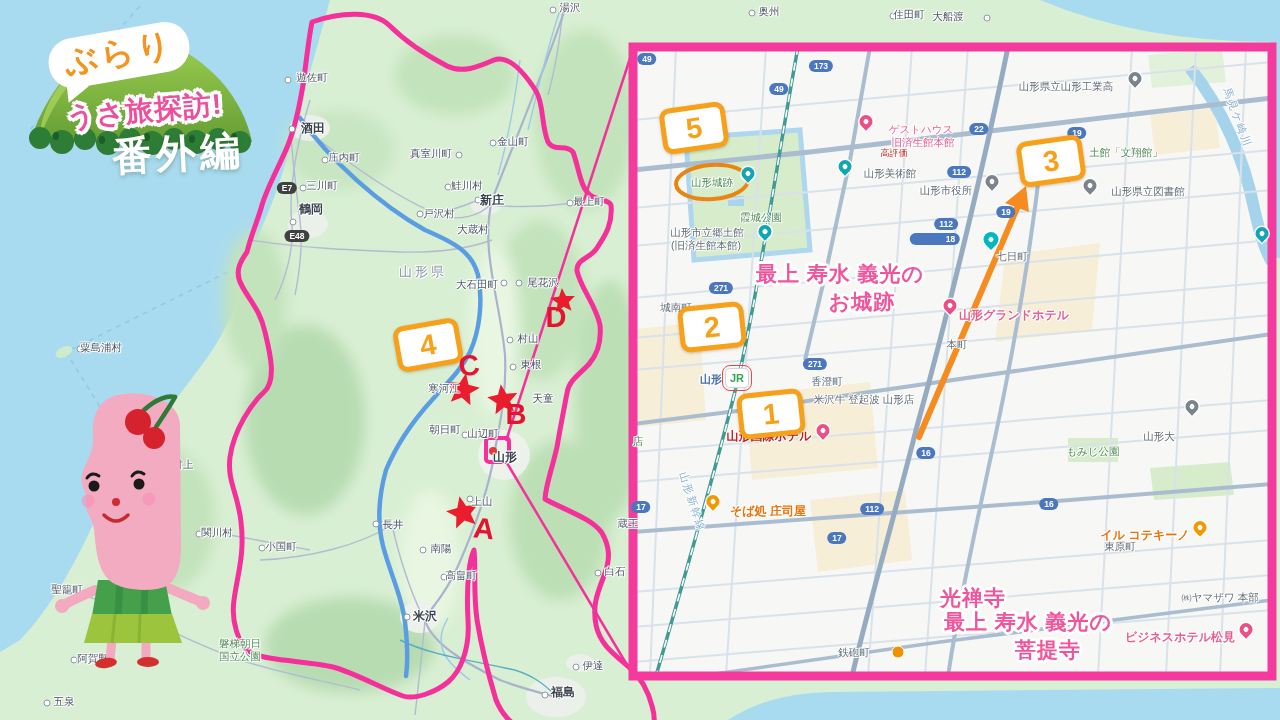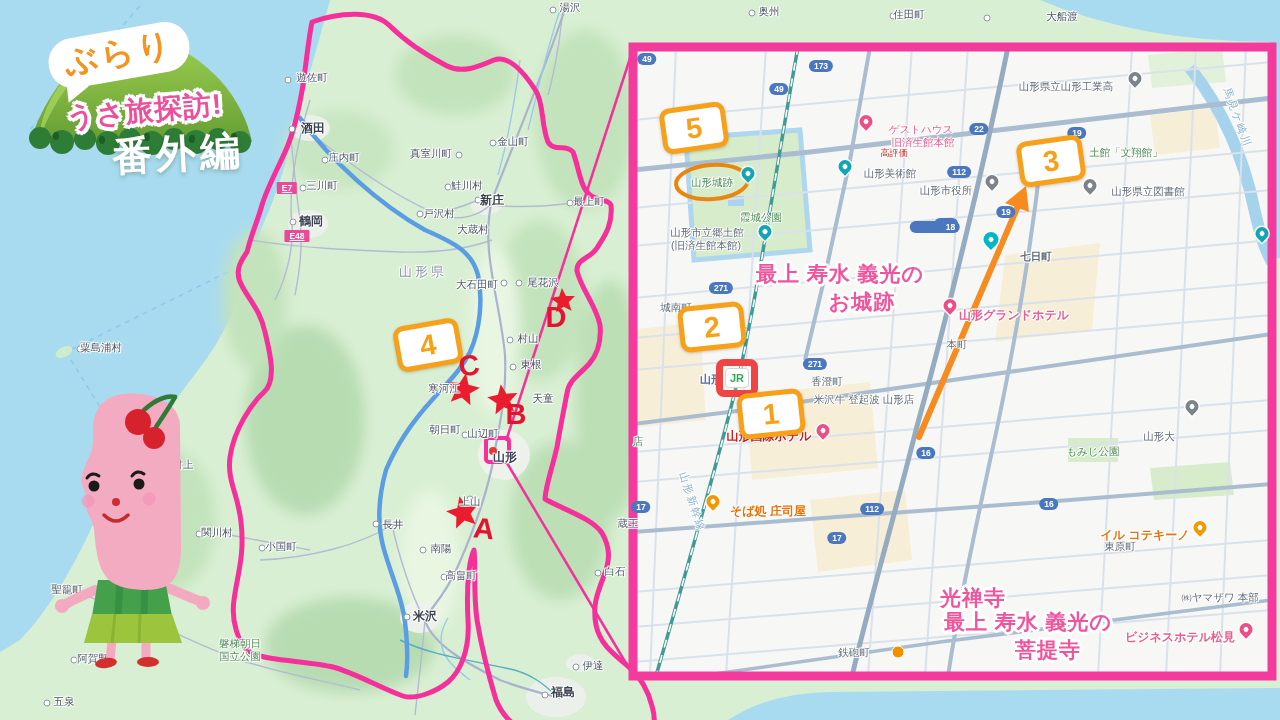--- a/index.html
+++ b/index.html
@@ -22,21 +22,21 @@
   .map-label.water{color:#85aecf;letter-spacing:2px;}
   .map-label.station{color:#4a6fa5;font-weight:bold;font-size:11px;}
   .map-label.note{font-size:21px;font-weight:800;color:#f2549b;letter-spacing:1px;
      text-shadow:-2px -2px 0 #fff,2px -2px 0 #fff,-2px 2px 0 #fff,2px 2px 0 #fff,
                  0 -3px 0 #fff,0 3px 0 #fff,-3px 0 0 #fff,3px 0 0 #fff;}
 
   .town-dot{width:5px;height:5px;border-radius:50%;background:#fff;border:1.5px solid #8d99a6;}
 
   .rbadge{font-size:8.5px;font-weight:bold;color:#fff;background:#4a77bd;
           border-radius:8px;padding:1px 5px;line-height:1.2;}
-  .rbadge.grn{background:#ec4899;border-radius:1px;text-decoration:underline;}
+  .rbadge.grn{background:#404040;border-radius:6px;}
 
   .numbadge{width:56px;height:36px;background:#fff;border:5px solid #f7a11a;border-radius:10px;
             color:#f7a11a;font-size:29px;font-weight:800;display:flex;align-items:center;
             justify-content:center;box-shadow:0 1px 3px rgba(60,40,0,.25);}
 
   .star-letter{color:#e41430;font-size:29px;font-weight:800;}
 
   
   .pin{width:13px;height:13px;border-radius:50% 50% 50% 0;transform:translate(-50%,-100%) rotate(-45deg);
        box-shadow:0 0 0 1.5px rgba(255,255,255,.85);}
@@ -45,21 +45,21 @@
   .pin.pink{background:#ee4d86;}
   .pin.orange{background:#f29900;}
   .pin.gray{background:#7b838c;}
 
   .transit-dot{width:15px;height:15px;border-radius:50% 50% 50% 0;background:#00b8c4;
        transform:translate(-50%,-100%) rotate(-45deg);box-shadow:0 0 0 1.5px #fff;}
   .transit-dot::after{content:"";position:absolute;left:5px;top:5px;width:5px;height:5px;border-radius:50%;background:#fff;}
   .odot{width:11px;height:11px;border-radius:50%;background:#f29100;border:1.5px solid #fff;}
   .shoplogo{width:9px;height:9px;background:#555d66;border-radius:2px;border:1.5px solid #fff;}
 
-  .jr-wrap{border:7px solid #ef4444;border-radius:8px;padding:2px;background:rgba(255,255,255,.15);}
+  .jr-wrap{border:1px solid #ef4444;border-radius:8px;padding:2px;background:rgba(255,255,255,.15);}
   .jr-badge{width:22px;height:18px;background:#fff;border-radius:4px;border:1px solid #cfd6dd;
             color:#2fa84f;font-weight:800;font-size:11px;display:flex;align-items:center;justify-content:center;}
 
   
   .logo-bubble{font-size:33px;font-weight:800;color:#f6921e;background:#fff;border-radius:24px;
       padding:1px 16px 4px;letter-spacing:3px;transform:rotate(-10deg);}
   .logo-tail{width:0;height:0;border-left:10px solid transparent;border-right:14px solid transparent;
       border-top:22px solid #fff;transform:rotate(18deg);}
   .logo-title{font-size:28px;font-weight:800;color:#ee4f9b;letter-spacing:1px;transform:rotate(-5deg);
       text-shadow:-3px -3px 0 #fff,3px -3px 0 #fff,-3px 3px 0 #fff,3px 3px 0 #fff,
@@ -268,79 +268,79 @@
       <span class="abs town-dot" style="left: 987px; top: 18px;"></span>
     </div>
 
   <div class="layer">
 
   <div class="abs map-label" style="left: 570px; top: 8px;">湯沢</div>
       <div class="abs map-label" style="left: 312px; top: 78px;">遊佐町</div>
       <div class="abs map-label b" style="left: 313px; top: 128px;">酒田</div>
       <div class="abs map-label" style="left: 344px; top: 158px;">庄内町</div>
       <div class="abs map-label" style="left: 322px; top: 186px;">三川町</div>
-      <div class="abs map-label b" style="left: 311px; top: 221px;">鶴岡</div>
+      <div class="abs map-label b" style="left: 311px; top: 209px;">鶴岡</div>
       <div class="abs map-label" style="left: 431px; top: 154px;">真室川町</div>
       <div class="abs map-label" style="left: 513px; top: 142px;">金山町</div>
       <div class="abs map-label" style="left: 467px; top: 186px;">鮭川村</div>
       <div class="abs map-label b" style="left: 492px; top: 200px;">新庄</div>
       <div class="abs map-label" style="left: 439px; top: 214px;">戸沢村</div>
       <div class="abs map-label" style="left: 473px; top: 230px;">大蔵村</div>
       <div class="abs map-label" style="left: 589px; top: 202px;">最上町</div>
       <div class="abs map-label region" style="left: 423px; top: 272px;">山形県</div>
       <div class="abs map-label" style="left: 477px; top: 285px;">大石田町</div>
       <div class="abs map-label" style="left: 543px; top: 283px;">尾花沢</div>
       <div class="abs map-label" style="left: 528px; top: 339px;">村山</div>
       <div class="abs map-label" style="left: 531px; top: 365px;">東根</div>
       <div class="abs map-label" style="left: 543px; top: 399px;">天童</div>
       <div class="abs map-label" style="left: 444px; top: 389px;">寒河江</div>
       <div class="abs map-label" style="left: 398px; top: 430px; margin-left: 47px;">朝日町</div>
       <div class="abs map-label" style="left: 483px; top: 434px;">山辺町</div>
       <div class="abs map-label b" style="left: 505px; top: 457px;">山形</div>
-      <div class="abs map-label" style="left: 470px; top: 502px; font-family: Liberation Mono, monospace;">上山</div>
+      <div class="abs map-label" style="left: 482px; top: 502px; font-family: Liberation Mono, monospace;">上山</div>
       <div class="abs map-label" style="left: 393px; top: 525px;">長井</div>
       <div class="abs map-label" style="left: 281px; top: 547px;">小国町</div>
       <div class="abs map-label" style="left: 441px; top: 549px;">南陽</div>
       <div class="abs map-label" style="left: 461px; top: 576px;">高畠町</div>
       <div class="abs map-label b" style="left: 425px; top: 616px;">米沢</div>
       <div class="abs map-label" style="left: 628px; top: 524px;">蔵王</div>
       <div class="abs map-label" style="left: 615px; top: 572px;">白石</div>
       <div class="abs map-label" style="left: 593px; top: 666px;">伊達</div>
       <div class="abs map-label b" style="left: 563px; top: 692px;">福島</div>
       <div class="abs map-label" style="left: 183px; top: 465px;">村上</div>
       <div class="abs map-label" style="left: 217px; top: 533px;">関川村</div>
       <div class="abs map-label" style="left: 67px; top: 590px;">聖籠町</div>
       <div class="abs map-label" style="left: 93px; top: 659px;">阿賀野</div>
       <div class="abs map-label" style="left: 64px; top: 702px;">五泉</div>
       <div class="abs map-label" style="left: 101px; top: 348px;">粟島浦村</div>
       <div class="abs map-label green" style="left: 240px; top: 644px;">磐梯朝日</div>
       <div class="abs map-label green" style="left: 240px; top: 657px;">国立公園</div>
       <div class="abs map-label" style="left: 769px; top: 12px;">奥州</div>
       <div class="abs map-label" style="left: 909px; top: 15px;">住田町</div>
-      <div class="abs map-label" style="left: 1062px; top: 17px;">大船渡</div>
+      <div class="abs map-label" style="left: 948px; top: 17px;">大船渡</div>
     </div>
 
   <div class="layer">
 
   <span class="abs rbadge grn" style="left: 287px; top: 188px;">E7</span>
       <span class="abs rbadge grn" style="left: 297px; top: 236px;">E48</span>
     </div>
 
   <div class="layer">
 
   <span class="abs rbadge" style="left: 647px; top: 59px;">49</span>
       <span class="abs rbadge" style="left: 821px; top: 66px;">173</span>
       <span class="abs rbadge" style="left: 779px; top: 89px;">49</span>
       <span class="abs rbadge" style="left: 979px; top: 129px;">22</span>
       <span class="abs rbadge" style="left: 1077px; top: 133px;">19</span>
       <span class="abs rbadge" style="left: 959px; top: 172px;">112</span>
       <span class="abs rbadge" style="left: 1064px; top: 176px;">49</span>
       <span class="abs rbadge" style="left: 1006px; top: 212px;">19</span>
       <span class="abs rbadge" style="left: 946px; top: 224px;">112</span>
-      <span class="abs rbadge" style="left: 935px; top: 227px; padding-left: 36px;">18</span>
+      <span class="abs rbadge" style="left: 935px; top: 239px; padding-left: 36px;">18</span>
       <span class="abs rbadge" style="left: 721px; top: 288px;">271</span>
       <span class="abs rbadge" style="left: 815px; top: 364px;">271</span>
       <span class="abs rbadge" style="left: 926px; top: 453px;">16</span>
       <span class="abs rbadge" style="left: 641px; top: 507px;">17</span>
       <span class="abs rbadge" style="left: 872px; top: 509px;">112</span>
       <span class="abs rbadge" style="left: 837px; top: 538px;">17</span>
       <span class="abs rbadge" style="left: 1049px; top: 504px;">16</span>
     </div>
 
   <div class="layer">
@@ -351,21 +351,21 @@
       <div class="abs map-label poi" style="left: 706px; top: 246px;">(旧済生館本館)</div>
       <div class="abs map-label poi" style="left: 890px; top: 174px;">山形美術館</div>
       <div class="abs map-label pinkpoi" style="left: 921px; top: 130px;">ゲストハウス</div>
       <div class="abs map-label pinkpoi" style="left: 923px; top: 143px;">旧済生館本館</div>
       <div class="abs map-label redpoi" style="left: 894px; top: 153px; font-size: 9px;">高評価</div>
       <div class="abs map-label poi" style="left: 946px; top: 191px;">山形市役所</div>
       <div class="abs map-label poi" style="left: 1066px; top: 87px;">山形県立山形工業高</div>
       <div class="abs map-label green" style="left: 1126px; top: 153px;">土館「文翔館」</div>
       <div class="abs map-label poi" style="left: 1148px; top: 192px;">山形県立図書館</div>
       <div class="abs map-label water" style="left: 1237px; top: 118px; --rot: 70deg;">馬見ケ崎川</div>
-      <div class="abs map-label poi" style="left: 1036px; top: 257px; font-weight: bold;">七日町</div>
+      <div class="abs map-label poi" style="left: 1012px; top: 257px;">七日町</div>
       <div class="abs map-label poi" style="left: 676px; top: 308px;">城南町</div>
       <div class="abs map-label poi" style="left: 957px; top: 345px;">本町</div>
       <div class="abs map-label pinkpoi b" style="left: 1014px; top: 315px;">山形グランドホテル</div>
       <div class="abs map-label poi" style="left: 827px; top: 382px;">香澄町</div>
       <div class="abs map-label poi" style="left: 864px; top: 400px;">米沢牛 登起波 山形店</div>
       <div class="abs map-label station" style="left: 711px; top: 379px;">山形</div>
       <div class="abs map-label redpoi b" style="left: 769px; top: 436px;">山形国際ホテル</div>
       <div class="abs map-label poi" style="left: 1159px; top: 417px; margin-top: 20px;">山形大</div>
       <div class="abs map-label green" style="left: 1093px; top: 452px;">もみじ公園</div>
       <div class="abs map-label water" style="left: 692px; top: 502px; --rot: 72deg;">山形新幹線</div>

